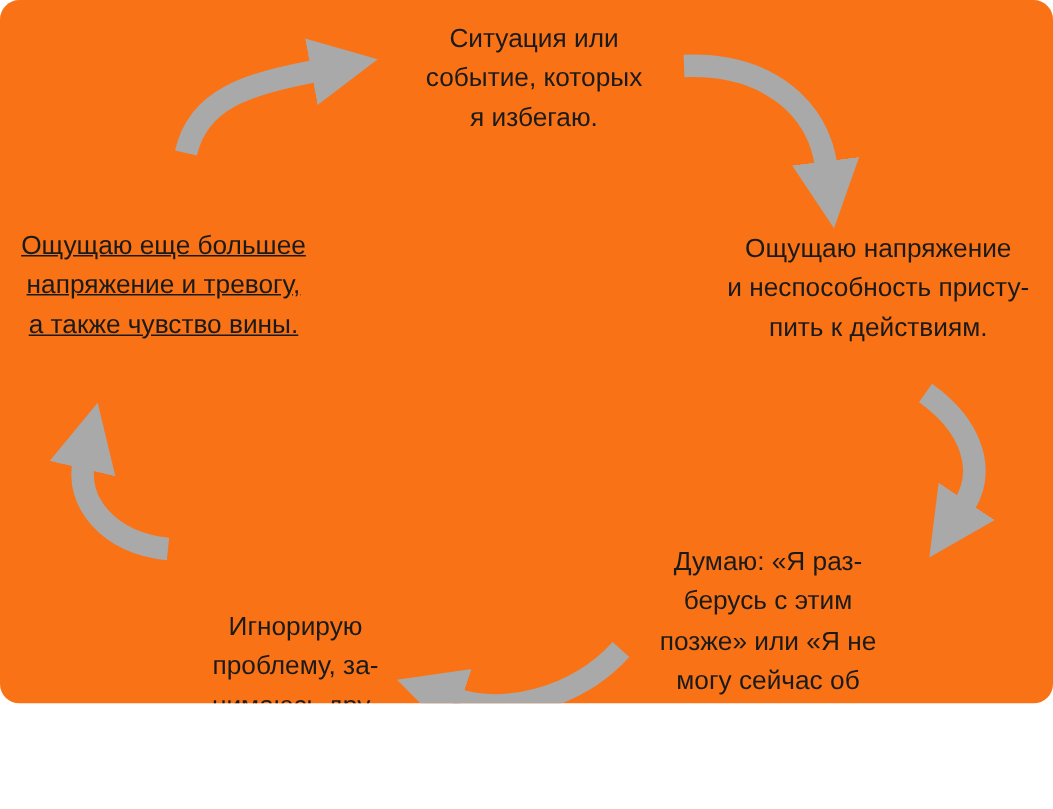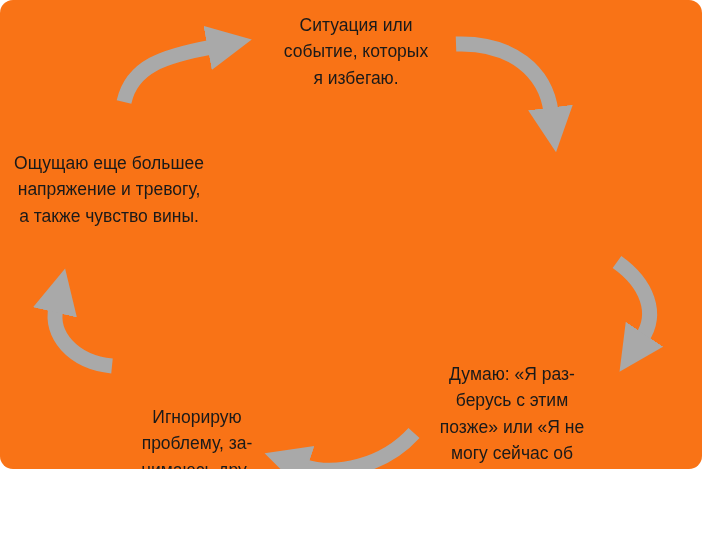--- a/index.html
+++ b/index.html
@@ -59,31 +59,34 @@
 
     <path class="arrow" stroke-width="15" marker-end="url(#head)" d="M 414 433 C 384 466, 336 477, 303 466" stroke="#a9a9a9"></path>
 
     <path class="arrow" stroke-width="15" marker-end="url(#head)" d="M 112 366 C 72 362, 50 334, 56 308" stroke="#a9a9a9"></path>
   </svg>
 
   <div class="node node-top" style="color: rgb(26, 26, 26);">Ситуация или
 событие, которых
 я избегаю.</div>
 
+  <div class="node node-right" style="color: rgb(26, 26, 26);">Ощущаю напряжение
+и неспособность присту-
+пить к действиям.</div>
 
   <div class="node node-bottom-right" style="color: rgb(26, 26, 26);">Думаю: «Я раз-
 берусь с этим
 позже» или «Я не
 могу сейчас об
 этом думать».</div>
 
   <div class="node node-bottom-left" style="color: rgb(26, 26, 26); margin-top: 40px;">Игнорирую
 проблему, за-
 нимаюсь дру-
 гими вещами,
 отвлекаю
 себя.</div>
 
-  <div class="node node-left" style="color: rgb(26, 26, 26);">Ощущаю еще большее
+  <div class="node node-left" style="color: rgb(26, 26, 26); text-decoration: underline;">Ощущаю еще большее
 напряжение и тревогу,
 а также чувство вины.</div>
 
 </div>
 
 </body></html>

